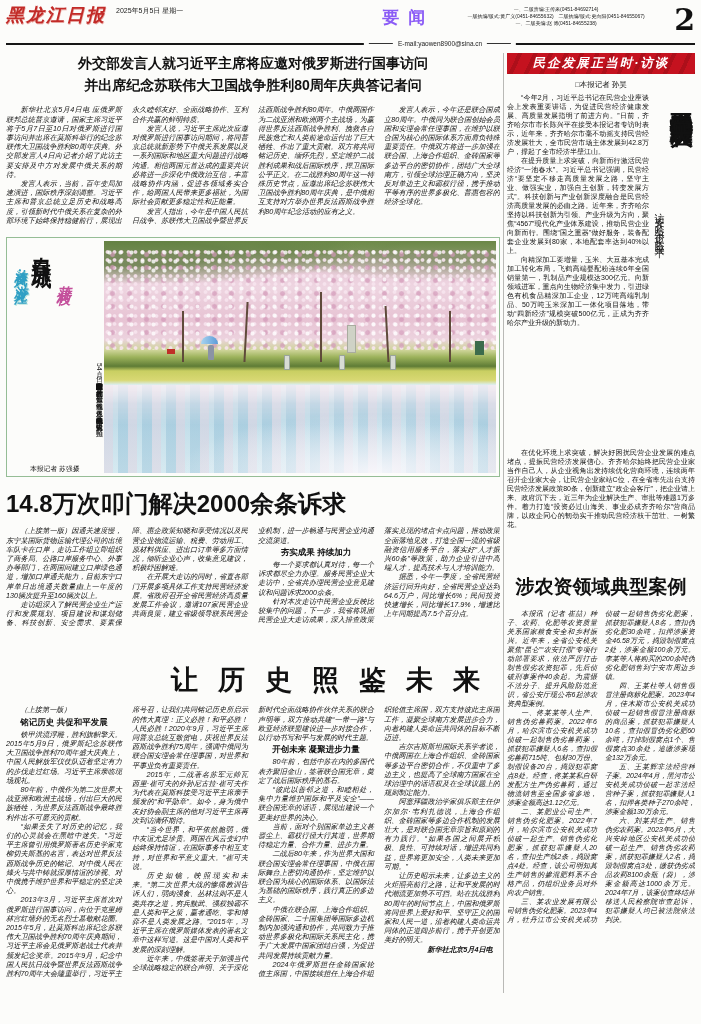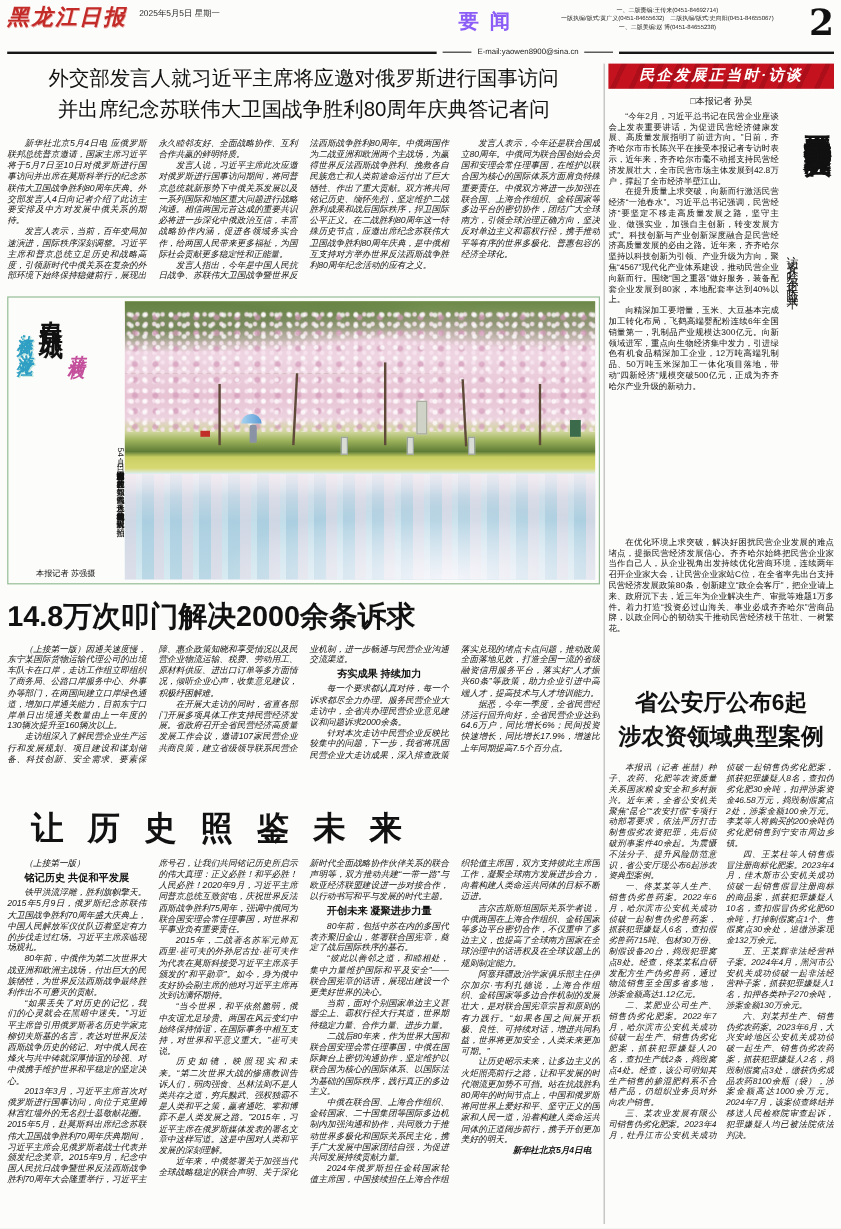--- a/index.html
+++ b/index.html
@@ -22,21 +22,21 @@
   .head-rule{position:relative;height:2px;background:#161616;margin-top:3px;}
   .email-tag{position:absolute;left:63%;top:-3px;transform:translateX(-50%);background:#fcfcfa;
              padding:0 5px;font-size:6.5px;color:#222;display:flex;align-items:center;gap:5px;white-space:nowrap;}
   .email-tag::before,.email-tag::after{content:"";display:block;width:24px;height:1px;background:#333;}
   
   .content{display:flex;margin-top:8px;}
   .col-left{width:494px;}
   .v-divider{width:1px;background:#b9b9b6;margin:0 3px;}
   .col-right{flex:1;min-width:0;}
   
-  .lead-headline{font-size:17px;font-weight:400;text-align:center;line-height:1.55;letter-spacing:0;}
+  .lead-headline{font-size:14px;font-weight:700;text-align:center;line-height:1.55;letter-spacing:0;}
   .smallbody{font-size:7.2px;line-height:9.2px;text-align:justify;overflow:hidden;}
   .smallbody p{margin:0;text-indent:2em;font-style:italic;}
   .smallbody h4{margin:3px 0;font-size:8.5px;text-align:center;text-indent:0;}
   .smallbody .dateline{text-align:right;font-weight:bold;text-indent:0;padding-right:1em;}
   .lead-body{height:124px;column-count:4;column-gap:10px;margin-top:9px;}
   
   .photo-box{height:240px;border:1px solid #95bd95;margin-top:8px;display:flex;padding:3px;box-sizing:border-box;}
   .photo-side{width:94px;display:flex;flex-shrink:0;}
   .column-logo{writing-mode:vertical-rl;font-size:13px;font-weight:bold;font-style:italic;
                color:#2f9fc4;letter-spacing:3px;width:20px;line-height:20px;margin-top:18px;
@@ -75,21 +75,21 @@
   .hedge-post{position:absolute;top:49%;width:4px;height:13px;background:#d8dcd4;border:0.5px solid #9aa49a;}
   .p-person{position:absolute;left:26.5%;top:44.5%;width:6px;height:15px;background:#8a93a5;border-radius:2px 2px 1px 1px;}
   .p-umbrella{position:absolute;left:24.8%;top:40.8%;width:17px;height:8px;
     border-radius:50% 50% 0 0 / 100% 100% 0 0;background:linear-gradient(90deg,#a8d4f0,#5b9bd8);}
   .p-sign{position:absolute;left:16%;top:46.5%;width:8px;height:5px;background:#c03028;}
   .p-pillar{position:absolute;left:62%;top:36%;width:7px;height:26px;background:#cfd2c6;border:0.5px solid #a9ac9f;}
   .p-bin{position:absolute;right:3%;top:43%;width:9px;height:14px;background:#3c6b4c;}
   
   .knock-headline{font-size:24px;font-weight:900;margin:11px 0 6px 0;}
   .knock-body{height:126px;column-count:4;column-gap:10px;}
-  .history-headline{font-size:27px;font-weight:900;text-align:left;letter-spacing:20px;margin:10px 0 7px 0;text-indent:20px;}
+  .history-headline{font-size:27px;font-weight:900;text-align:right;letter-spacing:20px;margin:10px 0 7px 0;text-indent:20px;}
   .history-body{height:280px;column-count:4;column-gap:10px;}
   
   .banner{height:21px;display:flex;align-items:center;justify-content:center;
     background:repeating-linear-gradient(115deg,#c5121f 0 10px,#ad0f1a 10px 14px);
     color:#fff;font-weight:900;font-style:italic;font-size:12.5px;letter-spacing:2px;white-space:nowrap;}
   .interview-byline{text-align:center;font-size:7.5px;margin:6px 0 3px 0;}
   .interview{display:flex;height:350px;overflow:hidden;}
   .interview-text{flex:1;min-width:0;font-size:7px;line-height:9px;text-align:justify;overflow:hidden;}
   .interview-text p{margin:0;text-indent:2em;}
   .v-sub{writing-mode:vertical-rl;font-size:10px;letter-spacing:4px;padding-top:112px;margin:0 3px;line-height:14px;}
@@ -218,21 +218,20 @@
             <p>向精深加工要增量，玉米、大豆基本完成加工转化布局，飞鹤高端婴配粉连续6年全国销量第一，乳制品产业规模达300亿元。向新领域进军，重点向生物经济集中发力，引进绿色有机食品精深加工企业，12万吨高端乳制品、50万吨玉米深加工一体化项目落地，带动“四新经济”规模突破500亿元，正成为齐齐哈尔产业升级的新动力。</p>
           </div>
         <div class="v-sub">访齐齐哈尔市长陈兴平</div>
         <div class="v-head">毫不动摇支持民营经济发展壮大</div>
       </div>
       <div class="interview-more">
           <p>在优化环境上求突破，解决好困扰民营企业发展的难点堵点，提振民营经济发展信心。齐齐哈尔始终把民营企业家当作自己人，从企业视角出发持续优化营商环境，连续两年召开企业家大会，让民营企业家站C位，在全省率先出台支持民营经济发展政策80条，创新建立“政企会客厅”，把企业请上来、政府沉下去，近三年为企业解决生产、审批等难题1万多件。着力打造“投资必过山海关、事业必成齐齐哈尔”营商品牌，以政企同心的韧劲实干推动民营经济枝干茁壮、一树繁花。</p>
         </div>
 
       <div class="case-headline">
-        <div>省公安厅公布6起</div>
         <div>涉农资领域典型案例</div>
       </div>
       <div class="smallbody case-body">
           <p>本报讯（记者 崔喆）种子、农药、化肥等农资质量关系国家粮食安全和乡村振兴。近年来，全省公安机关聚焦“昆仑”“农安打假”专项行动部署要求，依法严厉打击制售假劣农资犯罪，先后侦破刑事案件40余起。为震慑不法分子、提升风险防范意识，省公安厅现公布6起涉农资典型案例。</p>
           <p>一、佟某某等人生产、销售伪劣兽药案。2022年6月，哈尔滨市公安机关成功侦破一起制售伪劣兽药案，抓获犯罪嫌疑人6名，查扣假劣兽药715吨、包材30万份、制假设备20台，捣毁犯罪窝点8处。经查，佟某某私自研发配方生产伪劣兽药，通过物流销售至全国多省多地，涉案金额高达1.12亿元。</p>
           <p>二、某肥业公司生产、销售伪劣化肥案。2022年7月，哈尔滨市公安机关成功侦破一起生产、销售伪劣化肥案，抓获犯罪嫌疑人20名，查扣生产线2条，捣毁窝点4处。经查，该公司明知其生产销售的掺混肥料系不合格产品，仍组织业务员对外向农户销售。</p>
           <p>三、某农业发展有限公司销售伪劣化肥案。2023年4月，牡丹江市公安机关成功侦破一起销售伪劣化肥案，抓获犯罪嫌疑人8名，查扣伪劣化肥30余吨，扣押涉案资金46.58万元，捣毁制假窝点2处，涉案金额100余万元。李某等人将购买的200余吨伪劣化肥销售到宁安市周边乡镇。</p>
           <p>四、王某柱等人销售假冒注册商标化肥案。2023年4月，佳木斯市公安机关成功侦破一起销售假冒注册商标的商品案，抓获犯罪嫌疑人10名，查扣假冒伪劣化肥60余吨，打掉制假窝点1个、售假窝点30余处，追缴涉案现金132万余元。</p>
           <p>五、王某辉非法经营种子案。2024年4月，黑河市公安机关成功侦破一起非法经营种子案，抓获犯罪嫌疑人1名，扣押各类种子270余吨，涉案金额130万余元。</p>
           <p>六、刘某邦生产、销售伪劣农药案。2023年6月，大兴安岭地区公安机关成功侦破一起生产、销售伪劣农药案，抓获犯罪嫌疑人2名，捣毁制假窝点3处，缴获伪劣成品农药8100余瓶（袋），涉案金额高达1000余万元。2024年7月，该案侦查终结并移送人民检察院审查起诉，犯罪嫌疑人均已被法院依法判决。</p>

